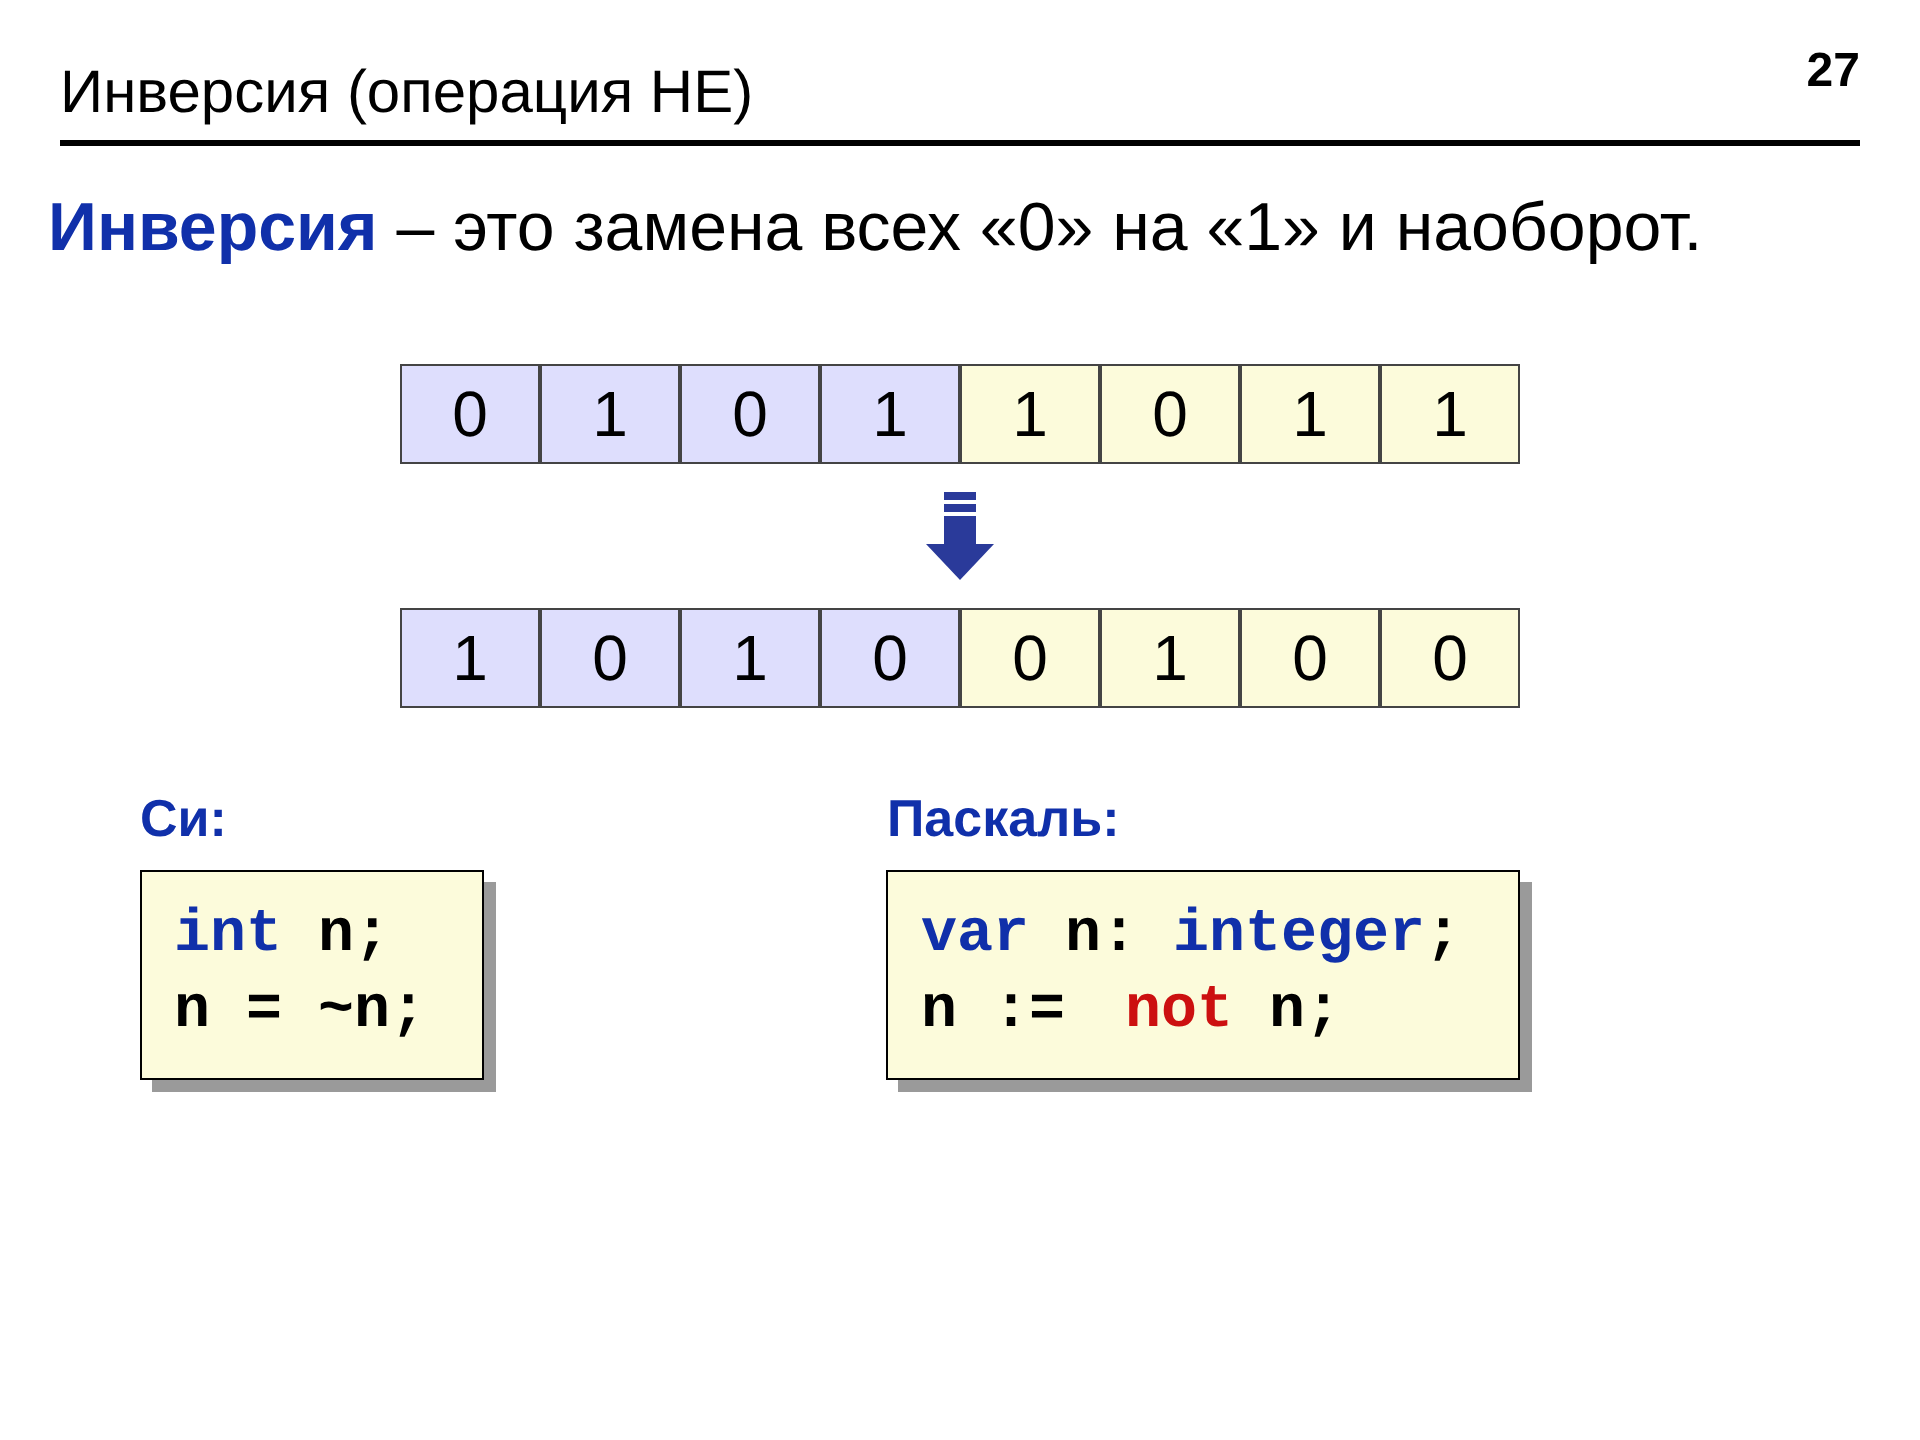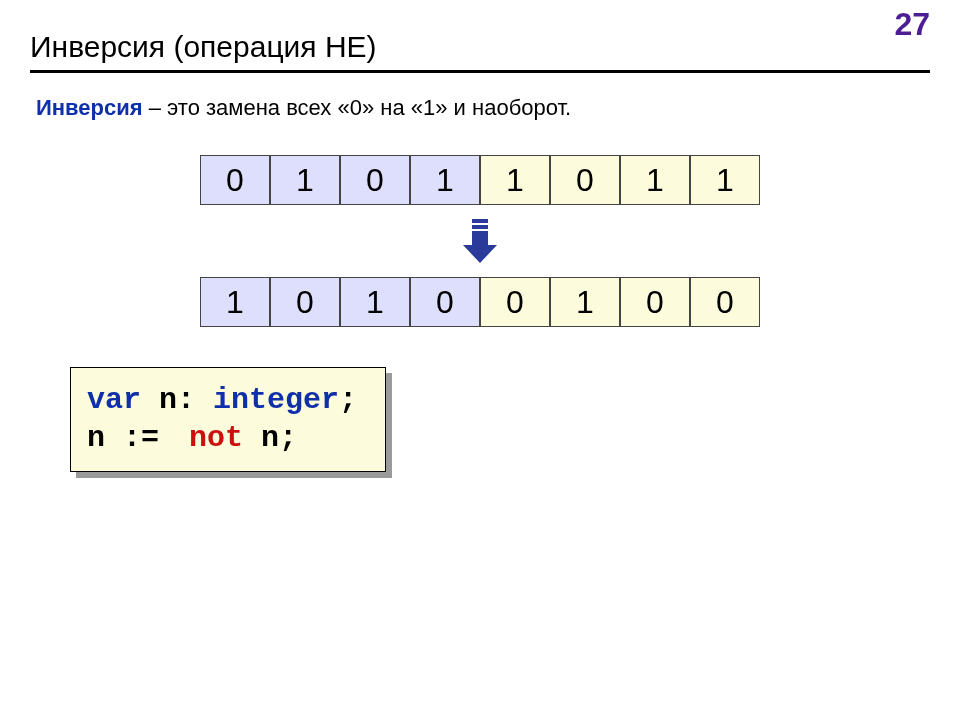--- a/index.html
+++ b/index.html
@@ -7,45 +7,45 @@
     margin: 0;
     width: 960px;
     height: 720px;
     background: #fff;
     font-family: Arial, Helvetica, sans-serif;
     position: relative;
     overflow: hidden;
   }
   .page-number {
     position: absolute;
-    top: 6px;
+    top: 22px;
     right: 30px;
-    font-size: 32px;
+    font-size: 24px;
     font-weight: bold;
-    color: #4c1d95;
+    color: #000000;
   }
   .title-block {
     padding: 30px 30px 0 30px;
   }
   .title {
     font-size: 30px;
     font-weight: normal;
     color: #000;
     margin: 0 0 4px 0;
   }
   .rule {
     border: 0;
     border-top: 3px solid #000;
     margin: 6px 0 22px 0;
   }
   .definition {
-    padding: 0 36px;
-    font-size: 22px;
+    padding: 0 24px;
+    font-size: 34px;
     color: #000;
-    margin-bottom: 34px;
+    margin-bottom: 48px;
   }
   .definition .term {
     color: #1030aa;
     font-weight: bold;
   }
 
   .bit-row {
     display: flex;
     justify-content: center;
     margin: 0 auto;
@@ -161,21 +161,30 @@
   <div class="cell cell-blue">0</div>
   <div class="cell cell-blue">1</div>
   <div class="cell cell-blue">0</div>
   <div class="cell cell-yellow">0</div>
   <div class="cell cell-yellow">1</div>
   <div class="cell cell-yellow">0</div>
   <div class="cell cell-yellow">0</div>
 </div>
 
 <div class="code-section">
+  <div class="code-col">
+    <div class="lang-label">Си:</div>
+    <div class="code-box-wrap">
+      <div class="code-shadow"></div>
+      <div class="code-box"><span class="kw-blue">int</span><span> n;</span>
+<span>n = ~n;</span></div>
+    </div>
+  </div>
 
   <div class="code-col code-col-right">
+    <div class="lang-label">Паскаль:</div>
     <div class="code-box-wrap">
       <div class="code-shadow"></div>
       <div class="code-box"><span class="kw-blue">var</span><span> n: </span><span class="kw-blue">integer</span><span>;</span>
 <span>n := </span><span class="kw-red">not</span><span> n;</span></div>
     </div>
   </div>
 </div>
 
 </body></html>

